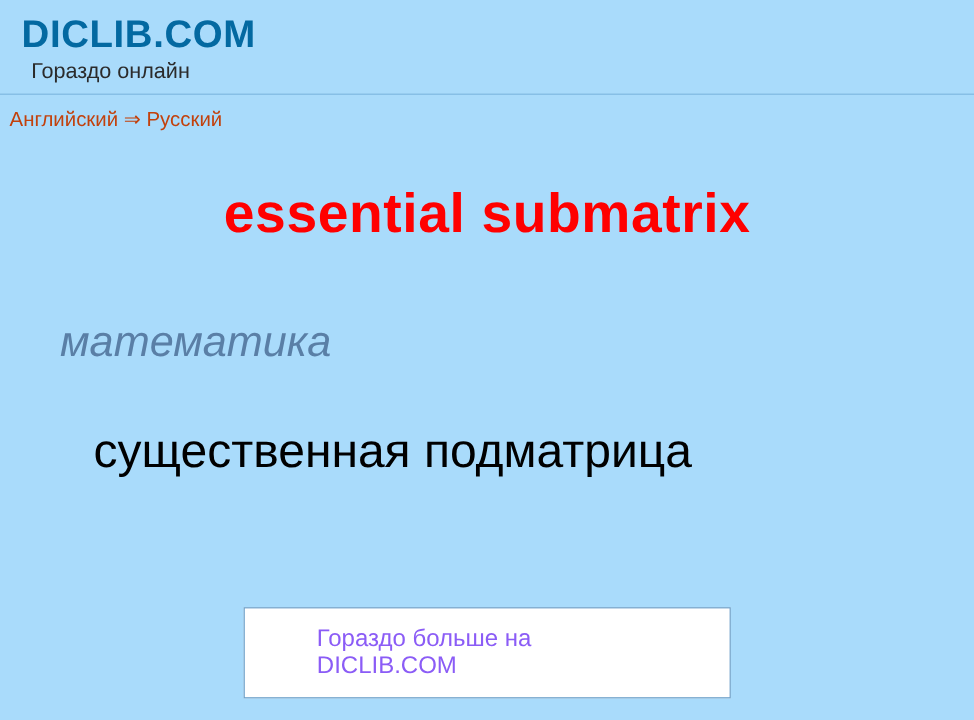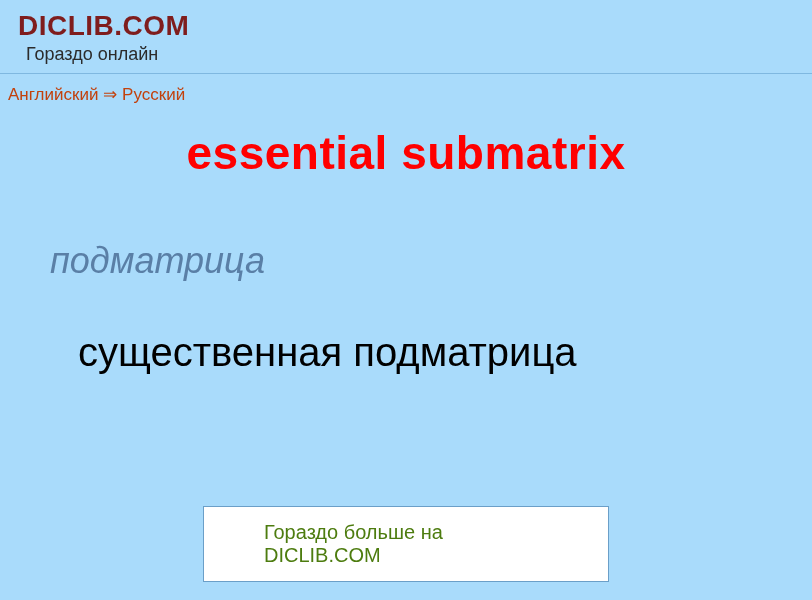--- a/index.html
+++ b/index.html
@@ -12,23 +12,23 @@
       height: 600px;
       background: #a9dbfb;
       font-family: Arial, sans-serif;
       position: relative;
       overflow: hidden;
     }
     .header {
       padding: 10px 0 0 18px;
     }
     .site-title {
-      font-size: 28px;
+      font-size: 32px;
       font-weight: bold;
-      color: #7f1d1d;
+      color: #0369a1;
       letter-spacing: 0.5px;
     }
     .subtitle {
       font-size: 18px;
       color: #2b2b2b;
       margin-top: 2px;
       margin-left: 8px;
     }
     .divider {
       border-top: 1px solid #7fb8e0;
@@ -37,21 +37,21 @@
     .breadcrumb {
       font-size: 17px;
       color: #c2410c;
       margin: 10px 0 0 8px;
     }
     .entry-title {
       text-align: center;
       font-size: 46px;
       font-weight: bold;
       color: #ff0000;
-      margin-top: 21px;
+      margin-top: 40px;
       letter-spacing: 0.5px;
     }
     .definition {
       margin-top: 60px;
       padding: 0 50px;
     }
     .category {
       font-size: 36px;
       font-style: italic;
       color: #5a7fa6;
@@ -64,34 +64,34 @@
     }
     .footer-link {
       position: absolute;
       bottom: 18px;
       left: 50%;
       transform: translateX(-50%);
       background: #fff;
       border: 1px solid #6b9fc8;
       padding: 14px 60px;
       font-size: 20px;
-      color: #4d7c0f;
+      color: #8b5cf6;
       cursor: pointer;
     }
   </style>
 </head>
 <body>
 
 <div class="header">
   <div class="site-title">DICLIB.COM</div>
   <div class="subtitle">Гораздо онлайн</div>
 </div>
 <div class="divider"></div>
 <div class="breadcrumb">Английский ⇒ Русский</div>
 
 <div class="entry-title">essential submatrix</div>
 
 <div class="definition">
-  <div class="category">подматрица</div>
+  <div class="category">математика</div>
   <div class="translation">существенная подматрица</div>
 </div>
 
 <div class="footer-link">Гораздо больше на DICLIB.COM</div>
 
 </body></html>

